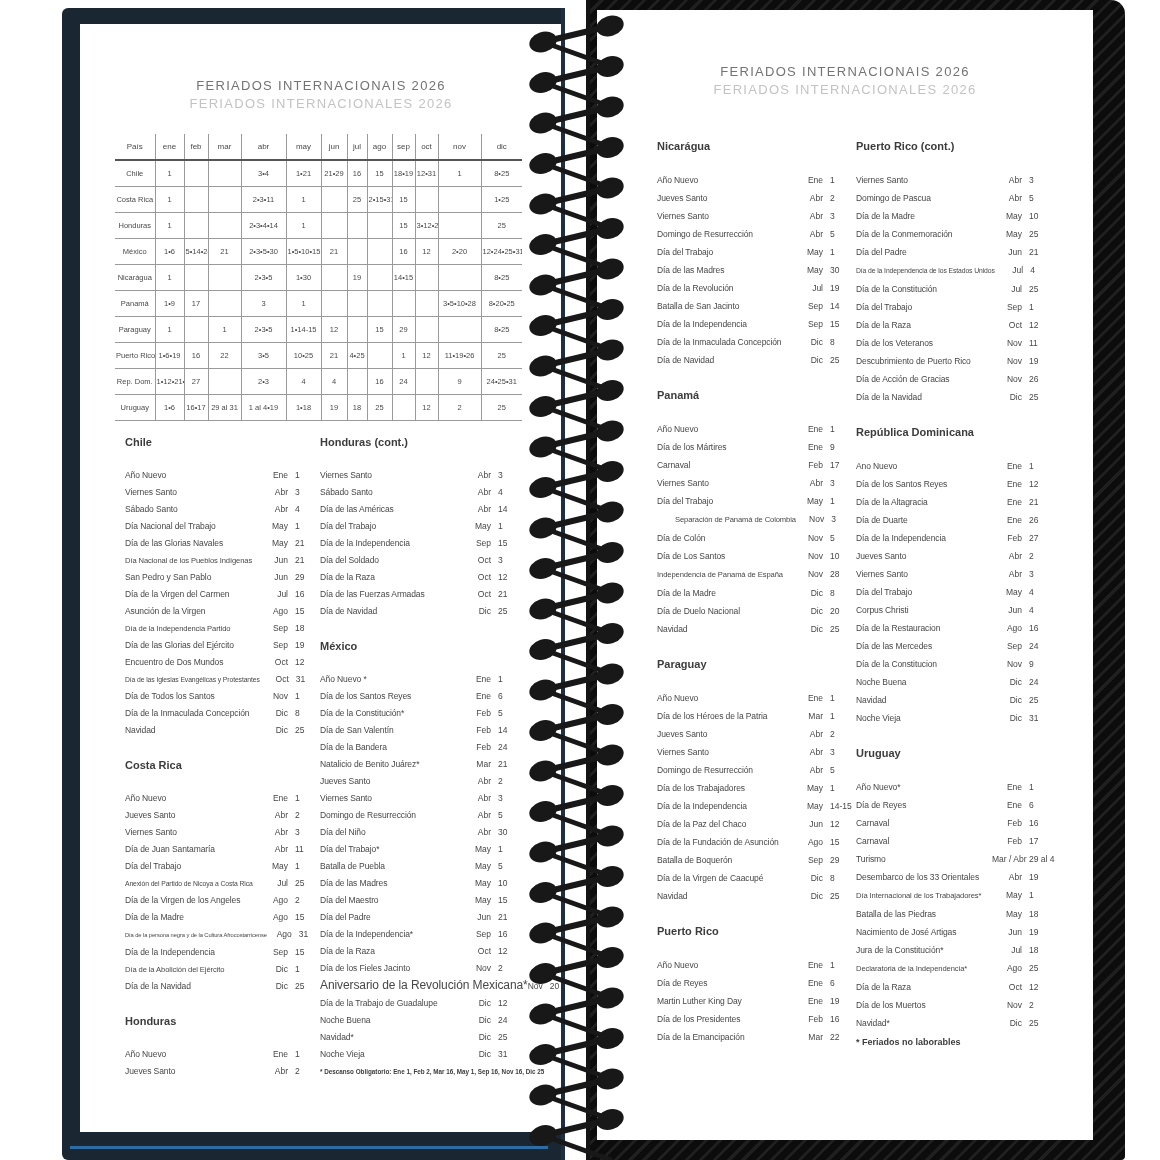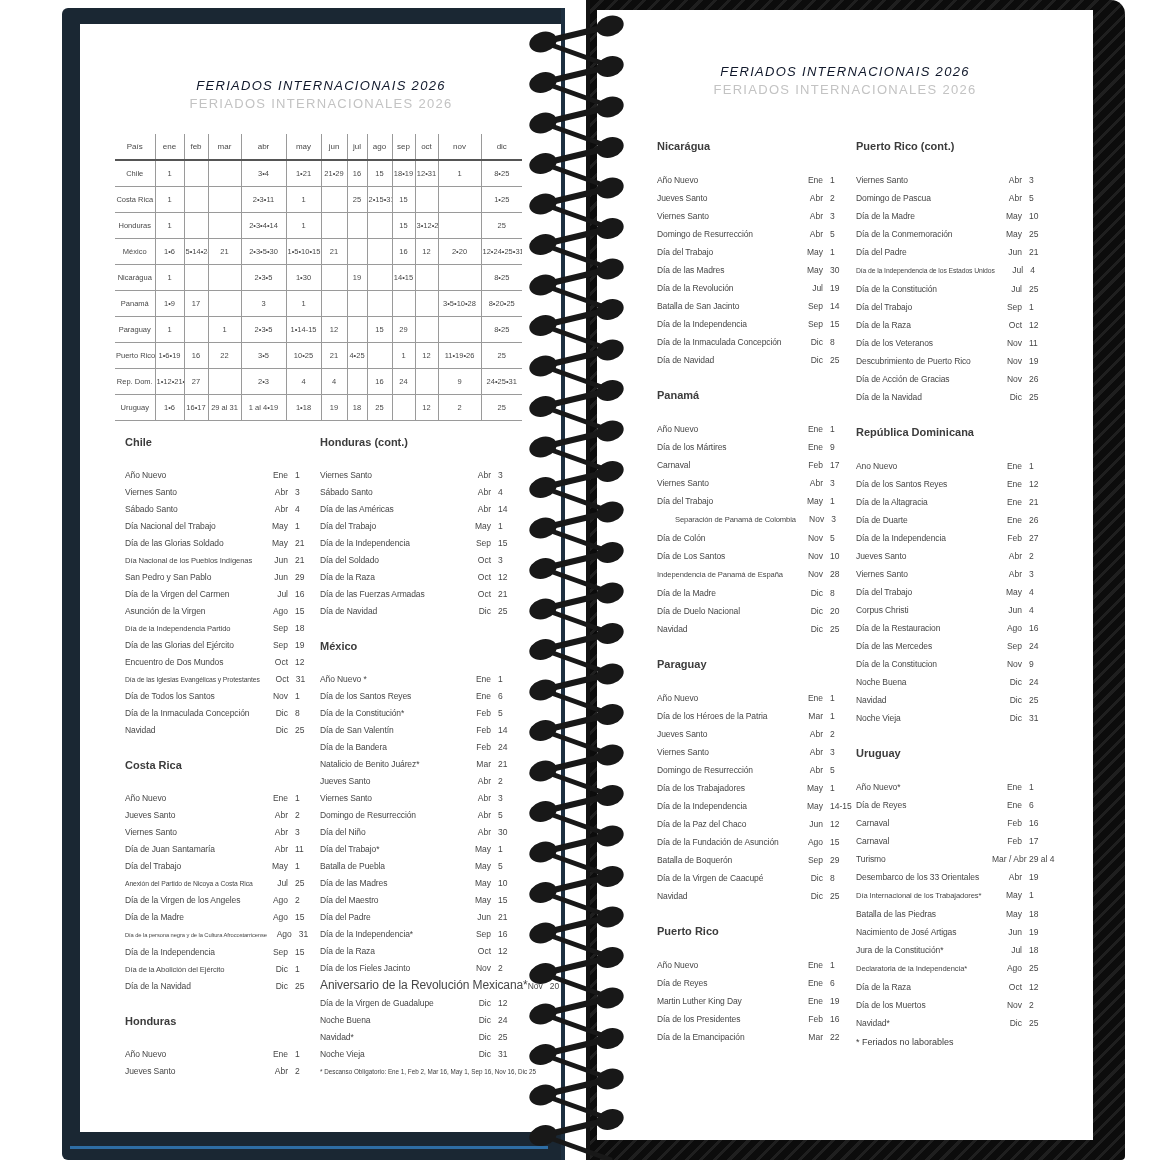--- a/index.html
+++ b/index.html
@@ -14,21 +14,21 @@
   .page{position:absolute;background:#ffffff;z-index:1;}
   .page-left{left:80px;top:24px;width:482px;height:1108px;}
   .page-right{left:597px;top:10px;width:496px;height:1130px;}
   
   .edge-line{position:absolute;z-index:2;}
   .edge-navy{left:561px;top:8px;width:4px;height:1152px;background:#1d2f40;}
   .edge-black{left:586px;top:0;width:4px;height:1160px;background:#141414;}
   .spiral{position:absolute;left:520px;top:0;width:130px;height:1160px;z-index:3;}
   
   .page-title{position:absolute;top:54px;left:0;width:100%;text-align:center;font-size:13px;
-              letter-spacing:1.3px;color:#0f172a;font-style:italic;}
+              letter-spacing:1.3px;color:#737373;}
   .page-subtitle{position:absolute;top:72px;left:0;width:100%;text-align:center;font-size:13px;
               letter-spacing:1.3px;color:#c3c3c3;}
   
   .holiday-table{position:absolute;left:35px;top:110px;width:407px;border-collapse:collapse;table-layout:fixed;}
   .holiday-table th,.holiday-table td{border-right:1px solid #9a9a9a;border-bottom:1px solid #9a9a9a;
        text-align:center;vertical-align:middle;height:25px;padding:0 1px;font-weight:normal;
        font-size:7.5px;color:#4a4a4a;white-space:nowrap;overflow:hidden;}
   .holiday-table th{font-size:8px;border-bottom:2px solid #555;}
   .holiday-table th:last-child,.holiday-table td:last-child{border-right:none;}
   .holiday-table td.country{font-size:7.5px;}
@@ -42,21 +42,21 @@
   .page-right .list-col{top:130px;width:195px;}
   .page-right .col1{left:60px;}
   .page-right .col2{left:259px;}
   .section{margin-bottom:20px;}
   .section-title{font-size:11px;font-weight:bold;color:#3c3c3c;margin-bottom:19px;}
   .item{display:flex;align-items:baseline;line-height:17px;font-size:8.5px;color:#474747;}
   .page-right .item{line-height:18px;}
   .item .name{flex:1;white-space:nowrap;letter-spacing:-0.1px;}
   .item .mon{width:30px;text-align:right;white-space:nowrap;}
   .item .day{width:22px;margin-left:7px;text-align:left;white-space:nowrap;}
-  .footnote{font-weight:normal;color:#3c3c3c;margin-top:5px;white-space:nowrap;}
+  .footnote{font-weight:bold;color:#3c3c3c;margin-top:5px;white-space:nowrap;}
 </style>
 </head>
 <body>
 
 <div class="scene">
 
   <div class="left-cover"></div>
   <div class="left-accent"></div>
   <div class="right-cover"></div>
 
@@ -268,21 +268,21 @@
             <span class="name">Sábado Santo</span>
             <span class="mon">Abr</span>
             <span class="day">4</span>
           </div>
           <div class="item">
             <span class="name">Día Nacional del Trabajo</span>
             <span class="mon">May</span>
             <span class="day">1</span>
           </div>
           <div class="item">
-            <span class="name">Día de las Glorias Soldado</span>
+            <span class="name">Día de las Glorias Navales</span>
             <span class="mon">May</span>
             <span class="day">21</span>
           </div>
           <div class="item">
             <span class="name" style="font-size: 7.6px;">Día Nacional de los Pueblos Indígenas</span>
             <span class="mon">Jun</span>
             <span class="day">21</span>
           </div>
           <div class="item">
             <span class="name">San Pedro y San Pablo</span>
@@ -552,21 +552,21 @@
             <span class="name">Día de los Fieles Jacinto</span>
             <span class="mon">Nov</span>
             <span class="day">2</span>
           </div>
           <div class="item">
             <span class="name" style="font-size: 12px;">Aniversario de la Revolución Mexicana*</span>
             <span class="mon">Nov</span>
             <span class="day">20</span>
           </div>
           <div class="item">
-            <span class="name">Día de la Virgen de Guadalupe</span>
+            <span class="name">Día de la Trabajo de Guadalupe</span>
             <span class="mon">Dic</span>
             <span class="day">12</span>
           </div>
           <div class="item">
             <span class="name">Noche Buena</span>
             <span class="mon">Dic</span>
             <span class="day">24</span>
           </div>
           <div class="item">
             <span class="name">Navidad*</span>

